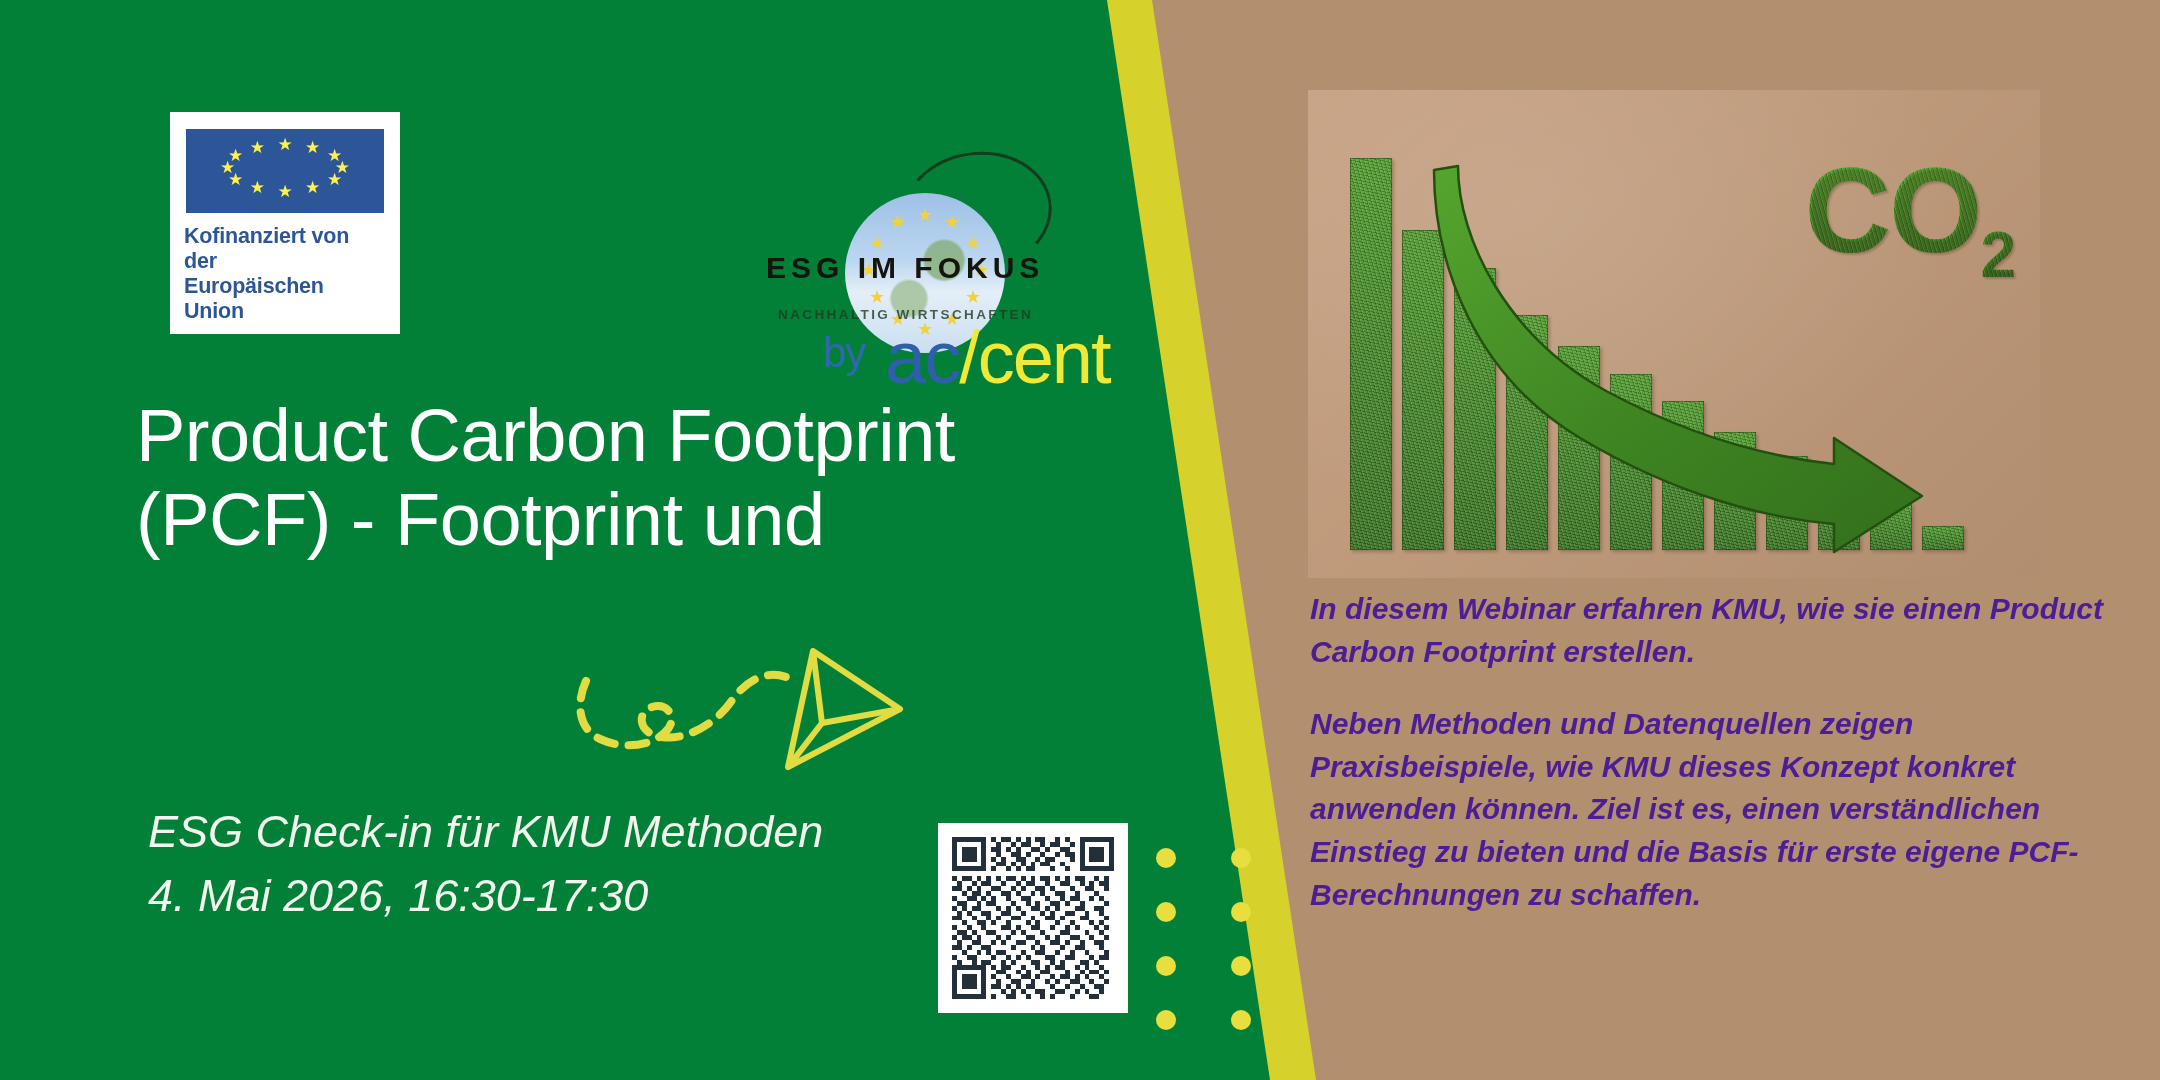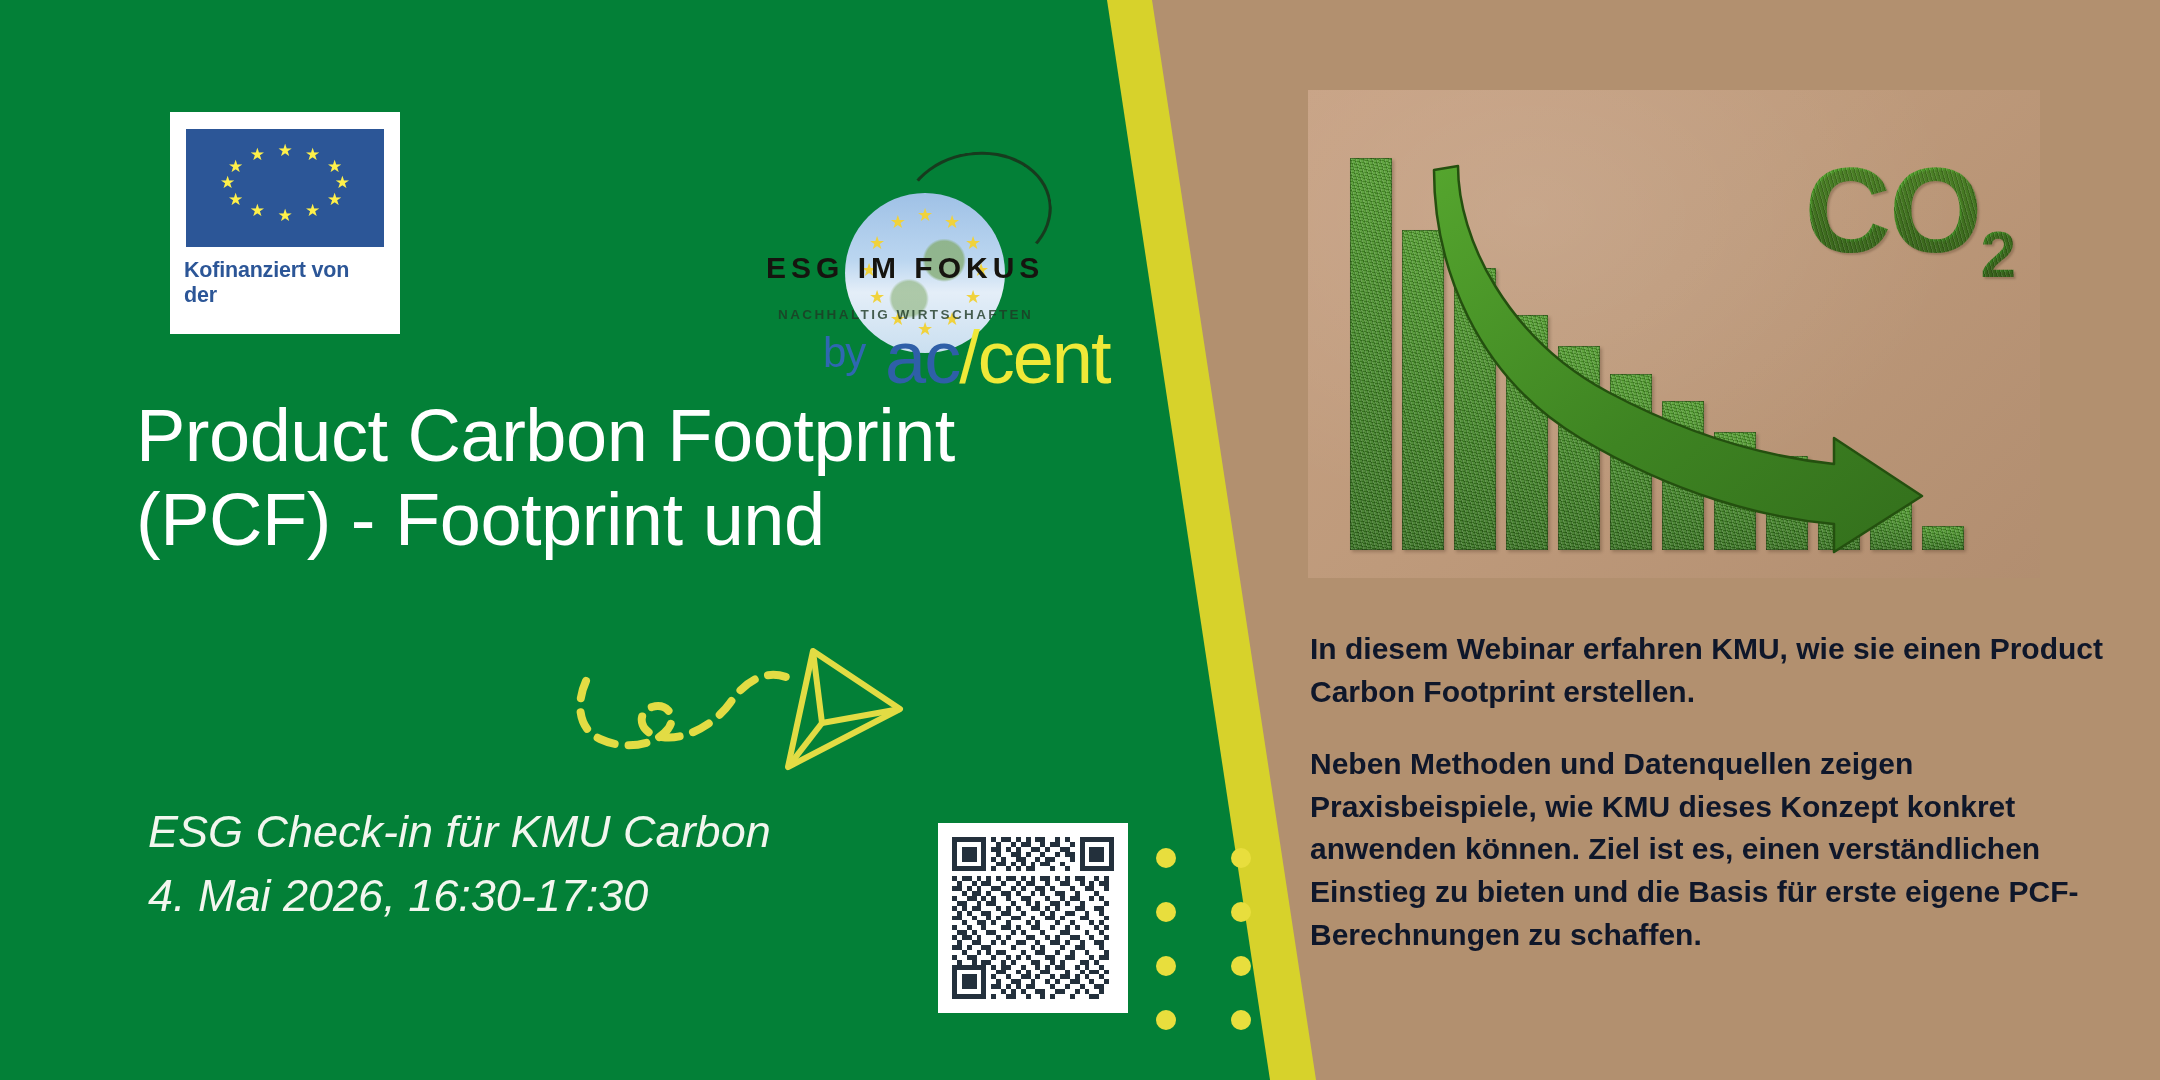--- a/index.html
+++ b/index.html
@@ -152,23 +152,22 @@
       linear-gradient(180deg,#55A52E 0%, #3E8422 60%, #336F1C 100%);
     -webkit-background-clip:text; background-clip:text;
     -webkit-text-fill-color:transparent;
     text-shadow:2px 2px 2px rgba(60,40,20,.25);
   }
   .co2-label sub { font-size:64px; }
 
   
   .desc {
     position:absolute; left:1310px; top:588px; width:810px;
-    color:#0f172a; font-size:30px; font-weight:bold;
+    color:#4c1d95; font-size:30px; font-style:italic; font-weight:bold;
     line-height:1.42;
-    margin-top:40px;
   }
   .desc p { margin-bottom:30px; }
   .desc p:last-child { margin-bottom:0; }
 </style>
 </head>
 <body>
 
 <div id="banner">
 
   <div class="panel-right"></div>
@@ -185,20 +184,21 @@
       <span class="star" style="left:64%;  top:69%;"></span>
       <span class="star" style="left:50%;  top:73%;"></span>
       <span class="star" style="left:36%;  top:69%;"></span>
       <span class="star" style="left:25%;  top:59%;"></span>
       <span class="star" style="left:21%;  top:45%;"></span>
       <span class="star" style="left:25%;  top:31%;"></span>
       <span class="star" style="left:36%;  top:21%;"></span>
     </div>
     <div class="eu-text">
       <div>Kofinanziert von der</div>
+      <div>Europäischen Union</div>
     </div>
   </div>
 
   <div class="esg-logo">
     <div class="esg-arc"></div>
     <div class="esg-globe">
       <span class="gstar" style="left:50%; top:14%;">★</span>
       <span class="gstar" style="left:67%; top:18%;">★</span>
       <span class="gstar" style="left:80%; top:31%;">★</span>
       <span class="gstar" style="left:85%; top:48%;">★</span>
@@ -229,21 +229,21 @@
       <path d="M16 36 C6 58 8 84 30 94 C56 106 86 100 98 84 C108 70 96 58 82 62 C68 66 68 84 84 90 C112 100 146 78 160 58 C178 32 198 26 216 32" stroke="#E2DC44" stroke-width="8" stroke-linecap="round" stroke-dasharray="18 14" fill="none"></path>
       <g stroke="#E2DC44" stroke-width="6" stroke-linejoin="round" fill="none">
         <path d="M243 6 L330 64 L218 122 Z"></path>
         <path d="M243 6 L252 78 L330 64"></path>
         <path d="M218 122 L252 78"></path>
       </g>
     </svg>
   </div>
 
   <div class="subtitle">
-    <div>ESG Check-in für KMU Carbon</div>
+    <div>ESG Check-in für KMU Methoden</div>
     <div>4. Mai 2026, 16:30-17:30</div>
   </div>
 
   <div class="qr-box">
     <svg class="qr-inner" viewBox="0 0 33 33" shape-rendering="crispEdges">
       <rect width="33" height="33" fill="#fff"></rect>
       <g fill="#23303C">
 
         <path d="M0 0h7v7H0z"></path>
           <path d="M1 1h5v5H1z" fill="#fff"></path>

